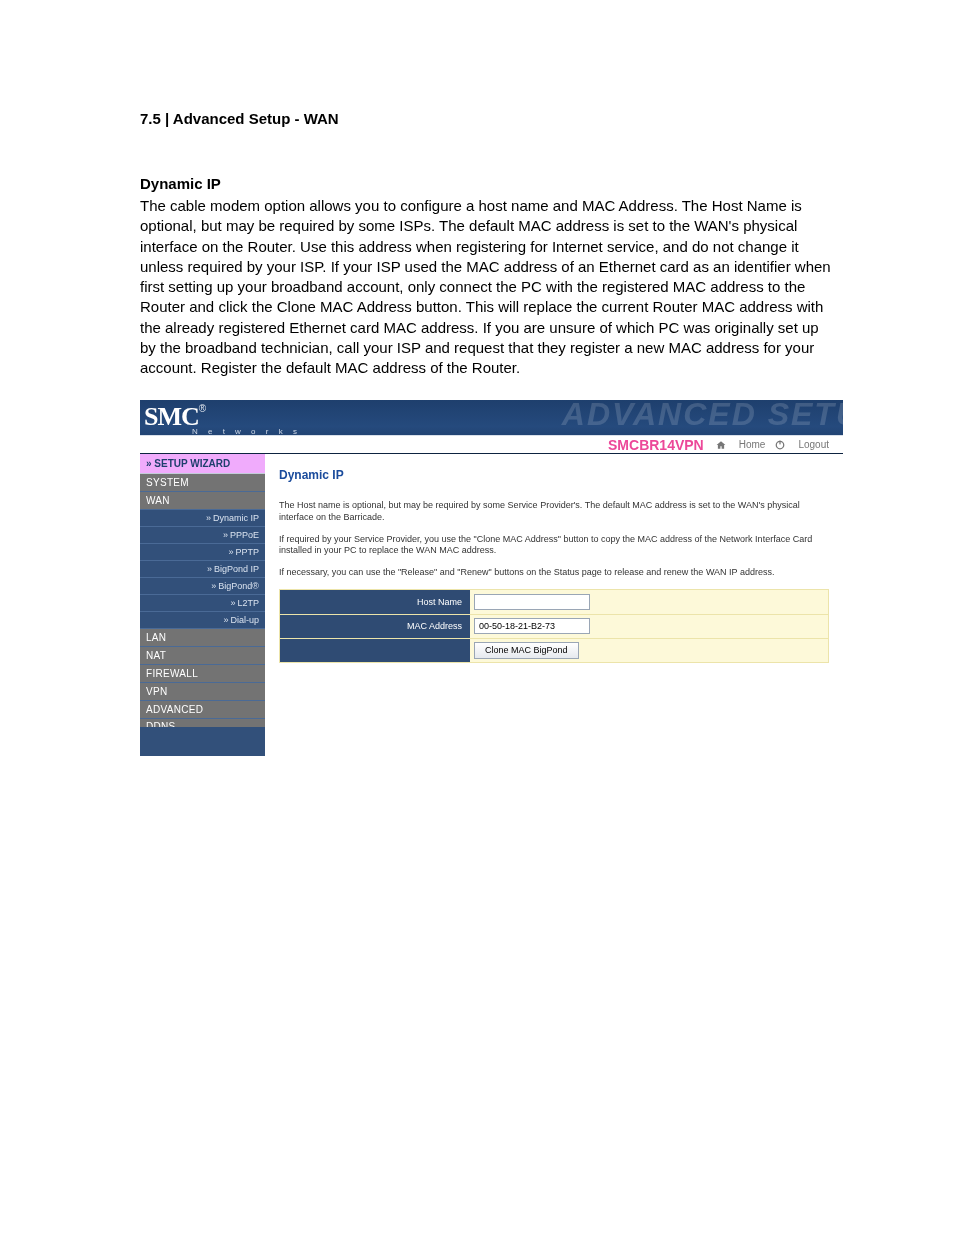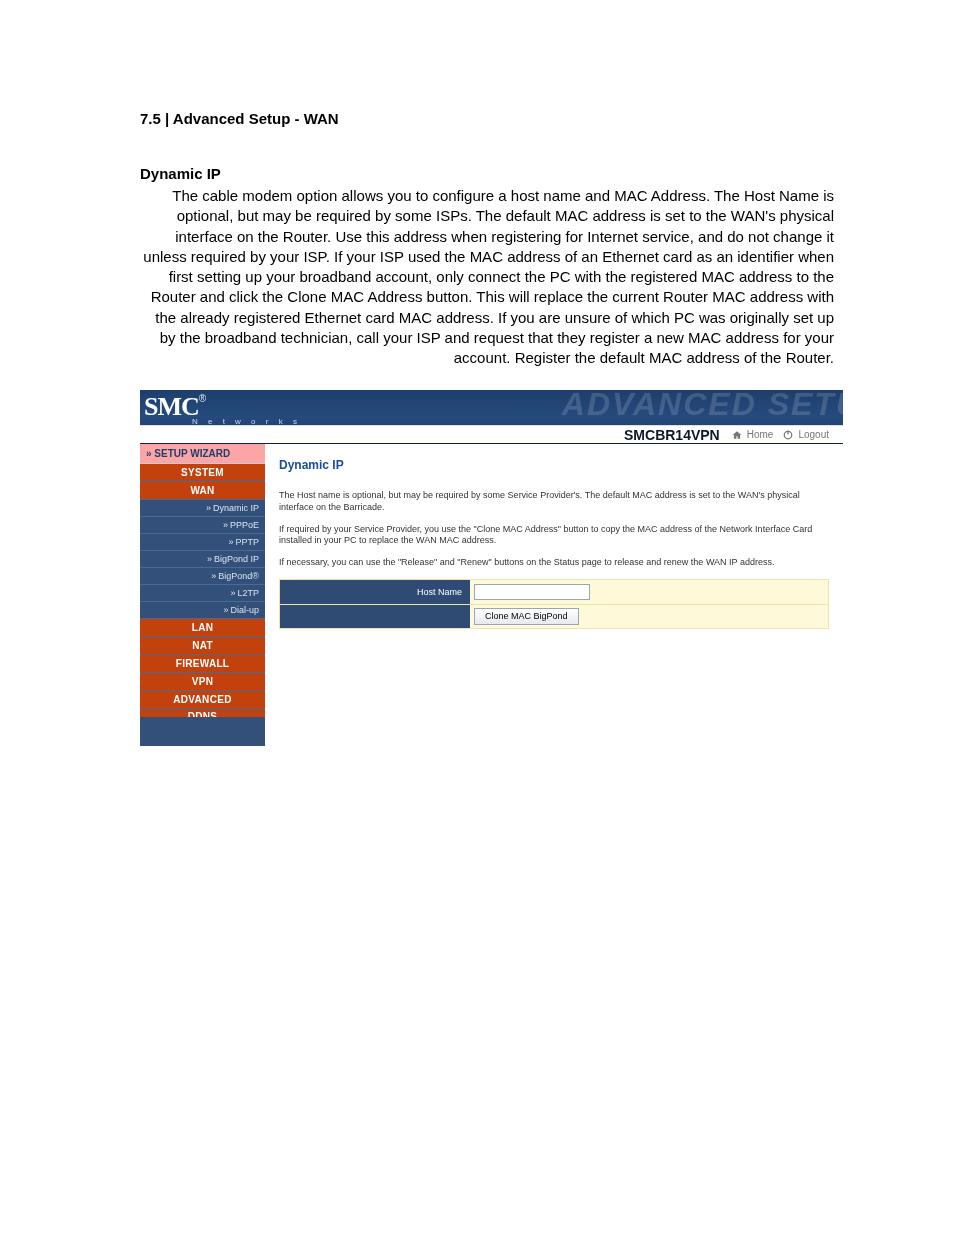--- a/index.html
+++ b/index.html
@@ -7,32 +7,31 @@
     font-family: Arial, Helvetica, sans-serif;
     background: #fff;
     width: 954px;
     margin: 0 auto;
     padding: 110px 120px 0 140px;
     color: #000;
   }
   .section-title {
     font-size: 15px;
     font-weight: bold;
-    margin-bottom: 38px;
+    margin-bottom: 48px;
   }
   .subtitle {
     font-size: 15px;
     font-weight: bold;
     margin-bottom: 4px;
   }
   .body-text {
     font-size: 15px;
     line-height: 1.35;
     margin-bottom: 22px;
-    text-align: right;
   }
 
   
   .screenshot {
     width: 703px;
     background: #fff;
     border: 0;
     font-size: 10px;
     overflow: hidden;
   }
@@ -93,64 +92,63 @@
     font-size: 12px;
     border-top: 1px solid #d8e0ea;
     display: flex;
     align-items: center;
     justify-content: flex-end;
     padding-right: 4px;
   }
   .model-name {
     font-weight: bold;
     font-size: 14px;
-    color: #0f172a;
+    color: #ec4899;
     margin-right: 12px;
   }
   .hdr-link {
     font-size: 10px;
     color: #777;
     margin-right: 10px;
     display: inline-flex;
     align-items: center;
-    gap: 5px;
+    gap: 13px;
   }
   .hdr-link svg { width: 10px; height: 10px; }
 
   
   .shot-body {
     display: flex;
     align-items: stretch;
   }
   .sidebar {
     width: 125px;
     background: #32507a;
     color: #fff;
     font-size: 10px;
   }
   .side-item {
     padding: 3px 6px 3px 6px;
-    font-weight: bold;
+    font-weight: normal;
     letter-spacing: .3px;
     border-bottom: 1px solid #4a6a96;
-    background: #c2410c;
-    color: #fff;
-    text-align: center;
+    background: #737373;
+    color: #fff;
   }
   .sub-item {
     padding: 3px 6px;
     font-weight: normal;
     font-size: 9px;
     color: #d9e2ef;
     border-bottom: 1px solid #4a6a96;
     text-align: right;
   }
   .sub-item .arrow { margin-right: 2px; }
   .setup-wizard {
-    background: #fca5a5;
+    background: #f0abfc;
     color: #1e3f6d;
     font-weight: bold;
     font-size: 10px;
     padding: 4px 6px;
     border-bottom: 1px solid #c3ccd9;
   }
 
   .content {
     flex: 1;
     padding: 14px 14px 40px 14px;
@@ -276,20 +274,26 @@
       <p>If necessary, you can use the "Release" and "Renew" buttons on the Status page to release and renew the WAN IP address.</p>
 
       <div class="form-band">
         <div class="form-row">
           <div class="form-label-cell">Host Name</div>
           <div class="form-value-cell">
             <input class="txt" type="text" value="" style="">
           </div>
         </div>
         <div class="form-row">
+          <div class="form-label-cell">MAC Address</div>
+          <div class="form-value-cell">
+            <input class="txt" type="text" value="00-50-18-21-B2-73" style="">
+          </div>
+        </div>
+        <div class="form-row">
           <div class="form-label-cell" style="background:#2f4b73"></div>
           <div class="form-value-cell">
             <button class="btn">Clone MAC BigPond</button>
           </div>
         </div>
       </div>
     </div>
   </div>
 </div>
 

